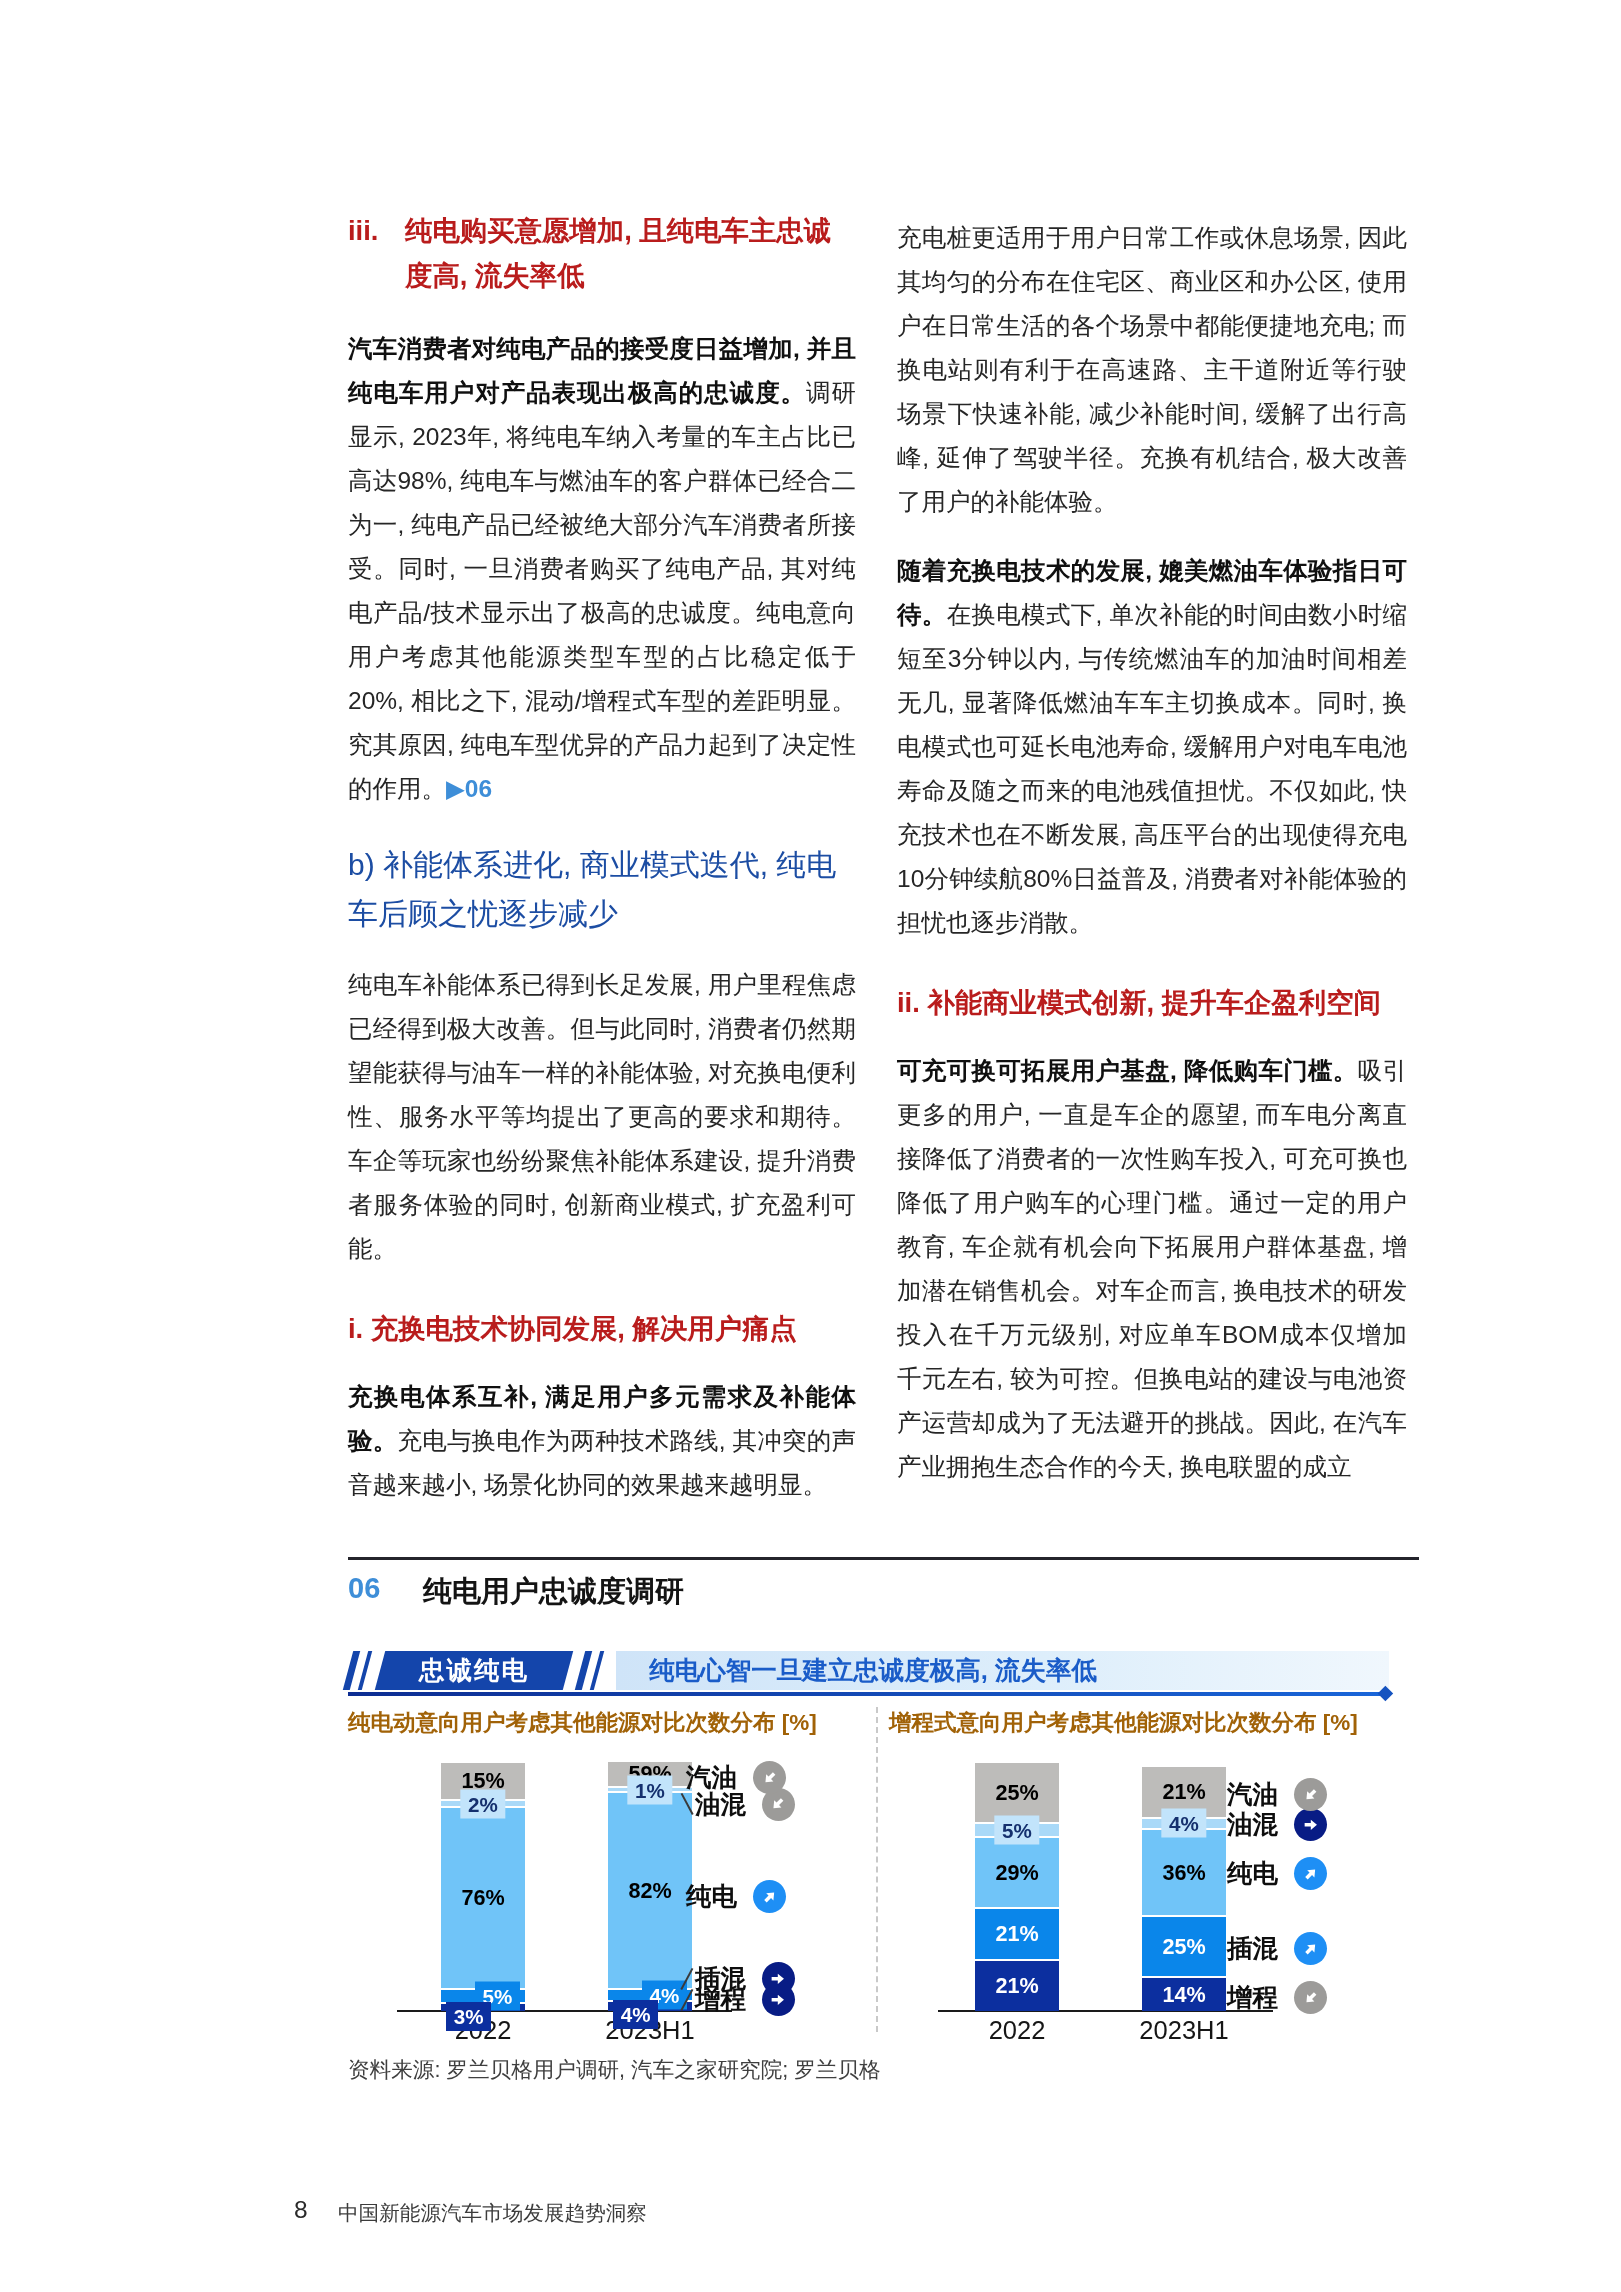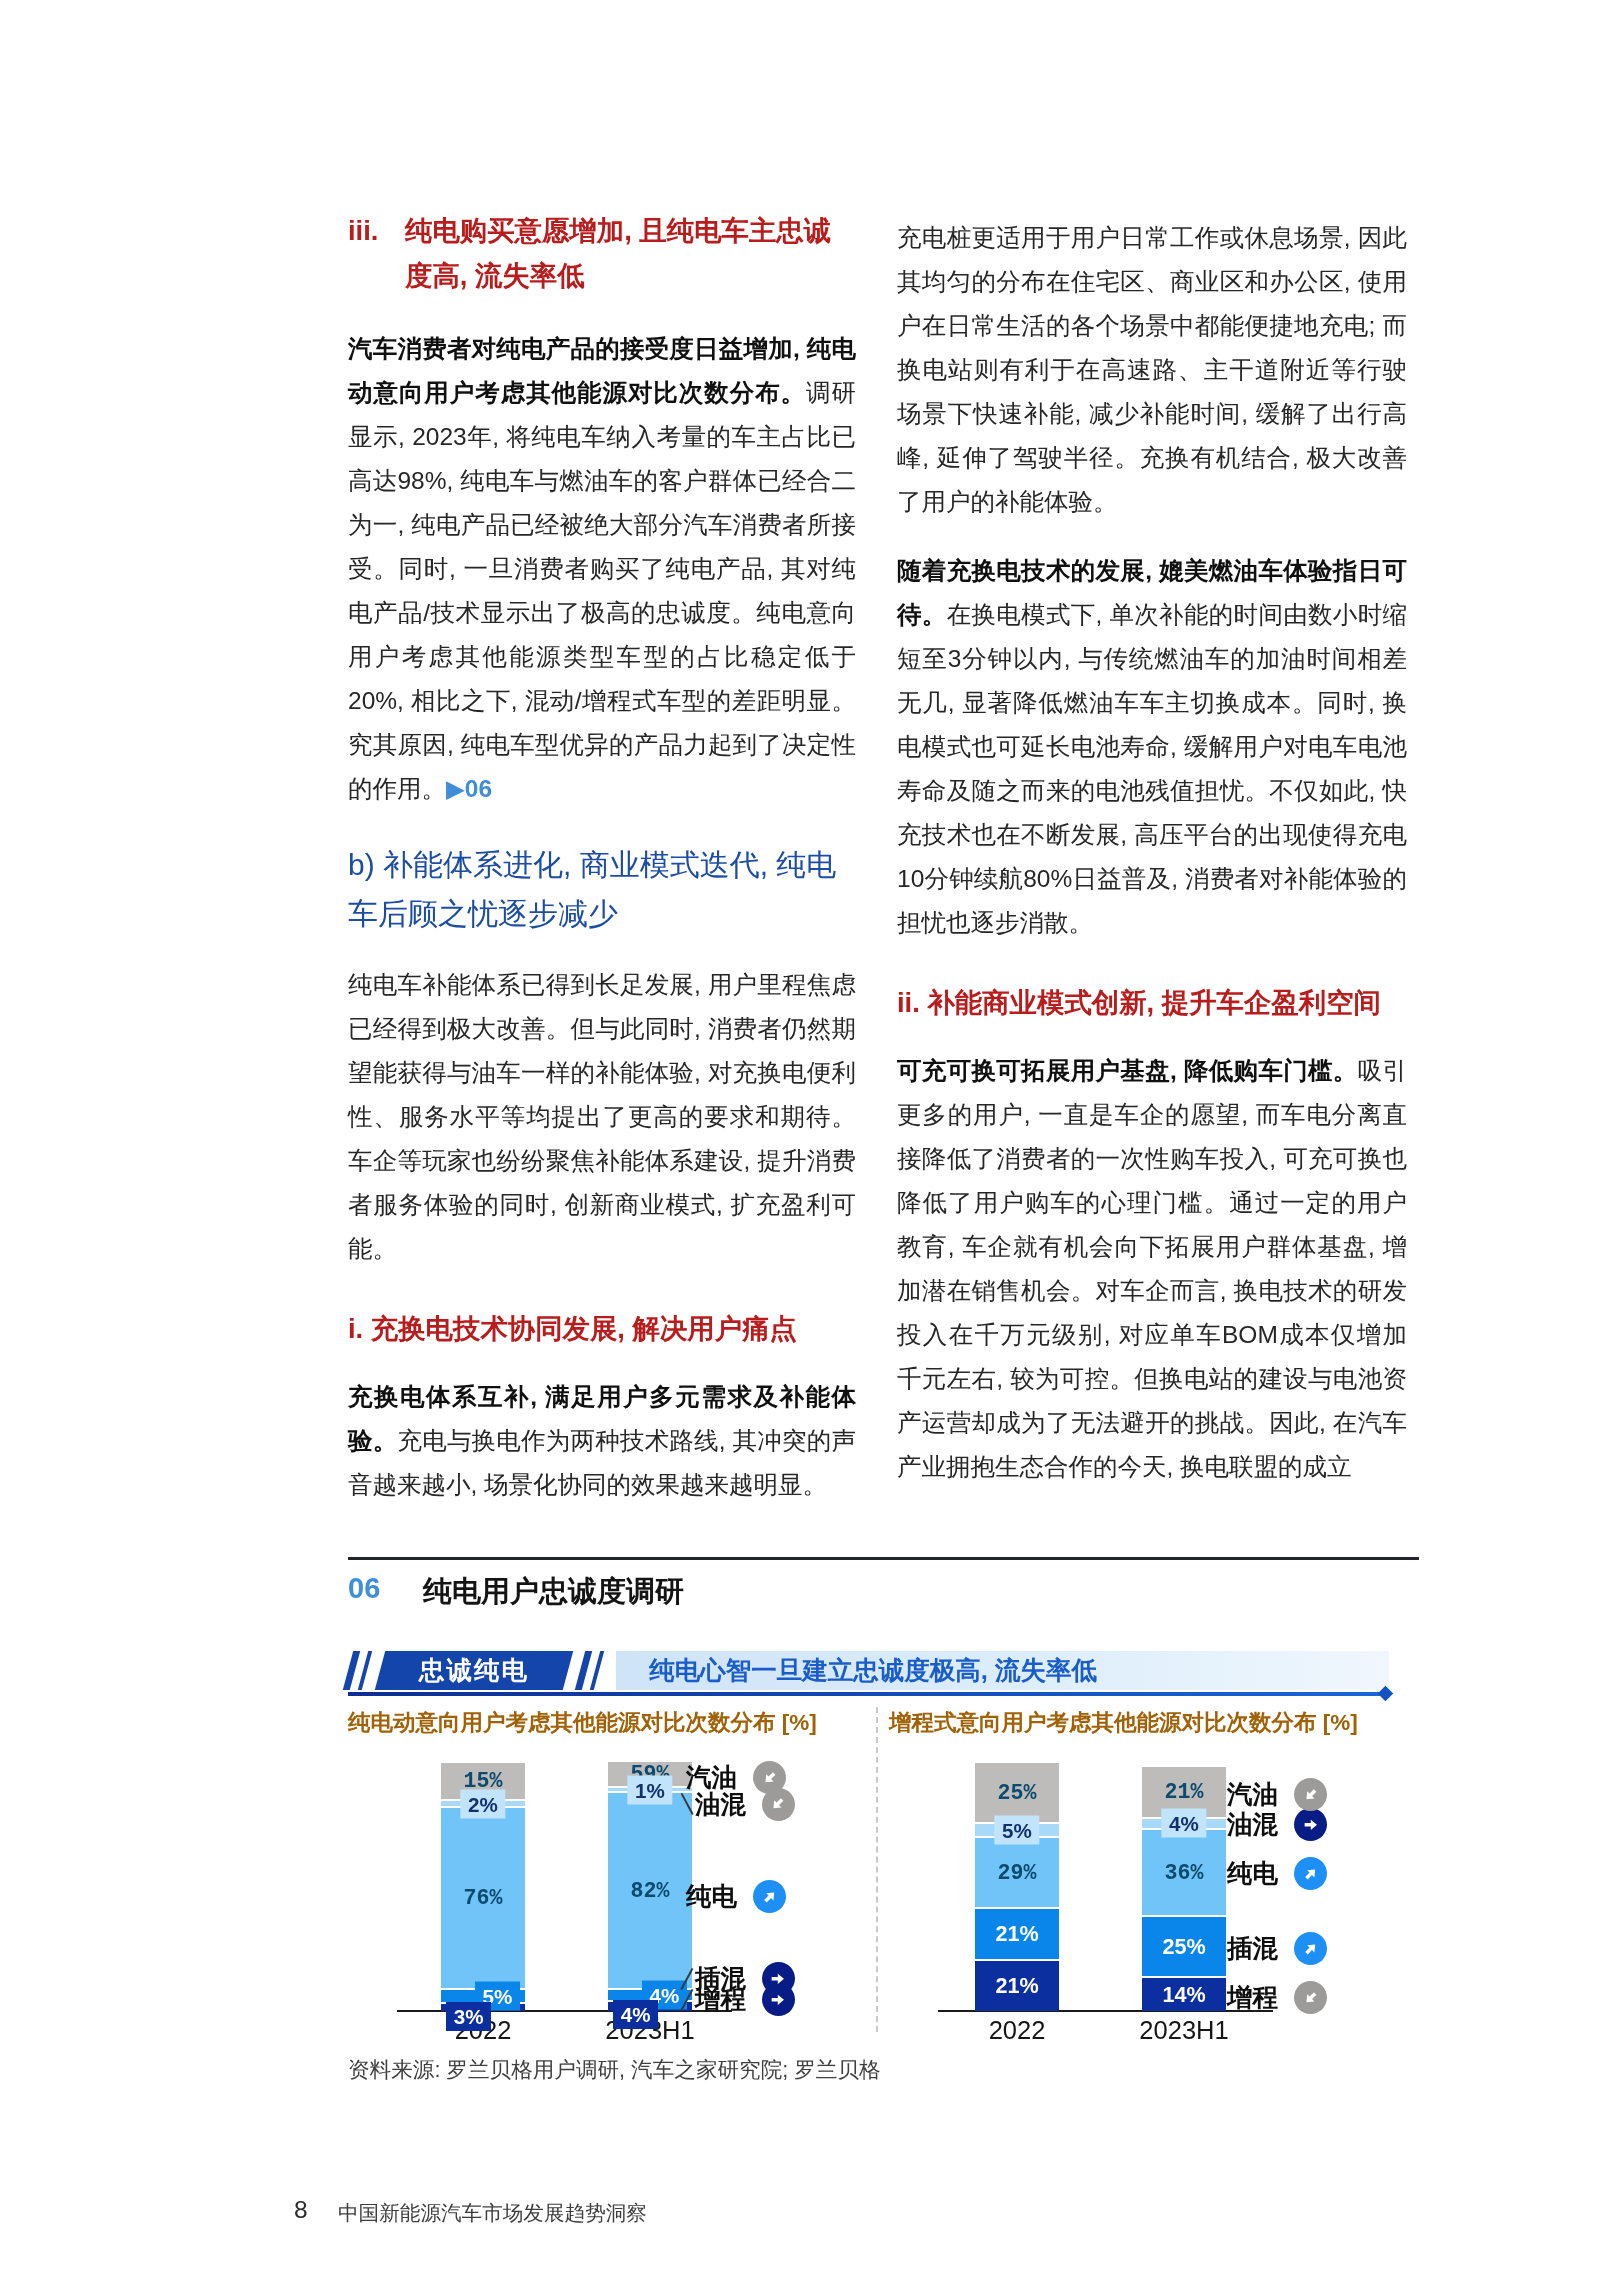--- a/index.html
+++ b/index.html
@@ -41,21 +41,21 @@
   .chart-panel.p0{left:348px;}
   .chart-panel.p1{left:889px;width:534px;}
   .chart-divider{position:absolute;left:876px;top:1707px;height:325px;border-left:2px dashed #c9c9c9;}
   .chart-title{font-size:22.5px;font-weight:700;color:#a16207;white-space:nowrap;}
   .plot{position:relative;margin-top:31px;height:243px;}
   .baseline{position:absolute;left:49px;width:335px;bottom:0;height:2px;background:#1a1a1a;z-index:0;}
   .bar{position:absolute;bottom:1px;width:84px;display:flex;flex-direction:column;justify-content:flex-end;z-index:1;}
   .seg{position:relative;width:100%;box-sizing:content-box;}
   .seg.hairline{border-bottom:2px solid #fff;}
   .lab{position:absolute;z-index:2;font-weight:700;font-size:21.6px;white-space:nowrap;}
-  .inline-dark{inset:0;display:flex;align-items:center;justify-content:center;color:#0c4a6e;font-family:Liberation Mono, monospace;}
+  .inline-dark{inset:0;display:flex;align-items:center;justify-content:center;color:#000000;}
   .inline-light{inset:0;display:flex;align-items:center;justify-content:center;color:#ffffff;}
   .chip-center{left:50%;top:50%;transform:translate(-50%,-50%);background:#c2e4fb;color:#15306e;
                padding:0 7.8px;height:29px;line-height:29px;font-size:20.6px;}
   .chip-right{right:4.9px;top:50%;transform:translateY(-50%);color:#fff;padding:0 7.8px;height:29px;line-height:29px;font-size:20.6px;}
   .chip-left{left:4.9px;top:-2px;color:#fff;padding:0 7.8px;height:29px;line-height:29px;font-size:20.6px;}
   .cat{position:absolute;top:247px;transform:translateX(-50%);font-size:25.5px;color:#161616;}
   .lrow{position:absolute;left:338px;height:35px;display:flex;align-items:center;z-index:3;}
   .callout{width:2px;height:23.5px;background:#3a3a3a;margin-right:6.9px;}
   .callout.slash{transform:rotate(28deg);}
   .callout.backslash{transform:rotate(-28deg);}
@@ -75,21 +75,21 @@
 </head>
 <body>
 
 <div class="page">
 
   <div class="col col-left">
     <div class="h-blue h-iii">
       <span class="marker">iii.</span>
       <span>纯电购买意愿增加, 且纯电车主忠诚度高, 流失率低</span>
     </div>
-    <p><span class="lead">汽车消费者对纯电产品的接受度日益增加, 纯电动意向用户考虑其他能源对比次数分布。</span><span>调研显示, 2023年, 将纯电车纳入考量的车主占比已高达98%, 纯电车与燃油车的客户群体已经合二为一, 纯电产品已经被绝大部分汽车消费者所接受。同时, 一旦消费者购买了纯电产品, 其对纯电产品/技术显示出了极高的忠诚度。纯电意向用户考虑其他能源类型车型的占比稳定低于20%, 相比之下, 混动/增程式车型的差距明显。究其原因, 纯电车型优异的产品力起到了决定性的作用。</span><span class="ref">▶06</span></p>
+    <p><span class="lead">汽车消费者对纯电产品的接受度日益增加, 并且纯电车用户对产品表现出极高的忠诚度。</span><span>调研显示, 2023年, 将纯电车纳入考量的车主占比已高达98%, 纯电车与燃油车的客户群体已经合二为一, 纯电产品已经被绝大部分汽车消费者所接受。同时, 一旦消费者购买了纯电产品, 其对纯电产品/技术显示出了极高的忠诚度。纯电意向用户考虑其他能源类型车型的占比稳定低于20%, 相比之下, 混动/增程式车型的差距明显。究其原因, 纯电车型优异的产品力起到了决定性的作用。</span><span class="ref">▶06</span></p>
     <div class="h-navy">b) 补能体系进化, 商业模式迭代, 纯电车后顾之忧逐步减少</div>
     <p>纯电车补能体系已得到长足发展, 用户里程焦虑已经得到极大改善。但与此同时, 消费者仍然期望能获得与油车一样的补能体验, 对充换电便利性、服务水平等均提出了更高的要求和期待。车企等玩家也纷纷聚焦补能体系建设, 提升消费者服务体验的同时, 创新商业模式, 扩充盈利可能。</p>
     <div class="h-blue h-sub">i. 充换电技术协同发展, 解决用户痛点</div>
     <p><span class="lead">充换电体系互补, 满足用户多元需求及补能体验。</span><span>充电与换电作为两种技术路线, 其冲突的声音越来越小, 场景化协同的效果越来越明显。</span></p>
   </div>
 
   <div class="col col-right">
     <p style="margin-top:11.8px">充电桩更适用于用户日常工作或休息场景, 因此其均匀的分布在住宅区、商业区和办公区, 使用户在日常生活的各个场景中都能便捷地充电; 而换电站则有利于在高速路、主干道附近等行驶场景下快速补能, 减少补能时间, 缓解了出行高峰, 延伸了驾驶半径。充换有机结合, 极大改善了用户的补能体验。</p>
     <p><span class="lead">随着充换电技术的发展, 媲美燃油车体验指日可待。</span><span>在换电模式下, 单次补能的时间由数小时缩短至3分钟以内, 与传统燃油车的加油时间相差无几, 显著降低燃油车车主切换成本。同时, 换电模式也可延长电池寿命, 缓解用户对电车电池寿命及随之而来的电池残值担忧。不仅如此, 快充技术也在不断发展, 高压平台的出现使得充电10分钟续航80%日益普及, 消费者对补能体验的担忧也逐步消散。</span></p>
     <div class="h-blue h-sub">ii. 补能商业模式创新, 提升车企盈利空间</div>

